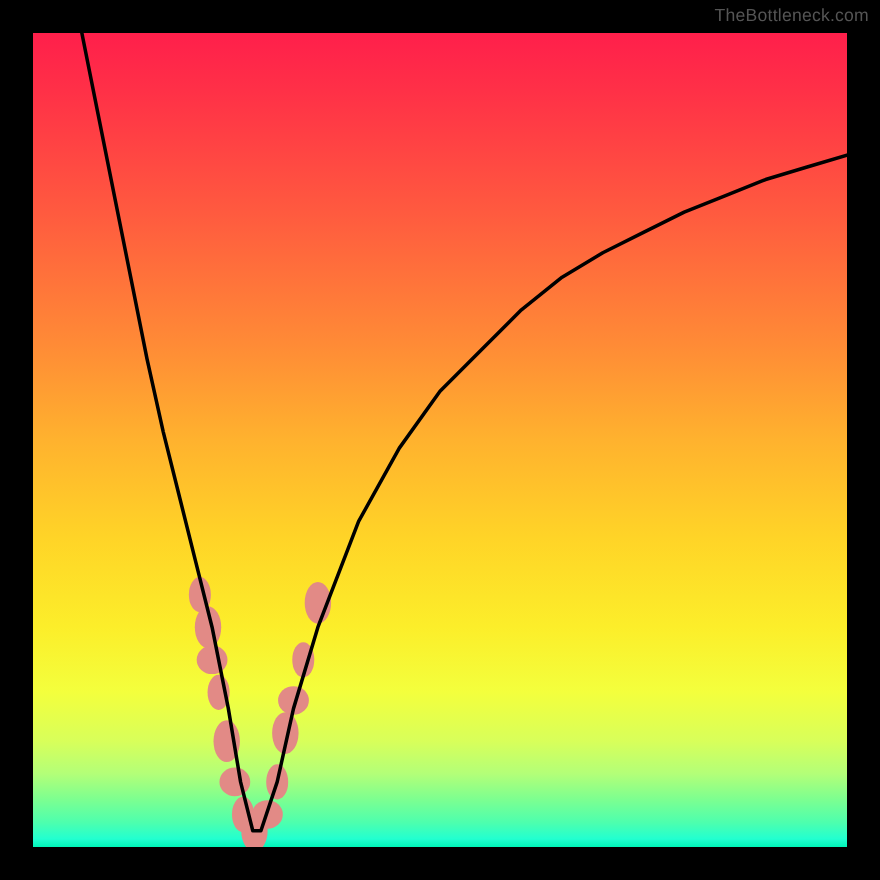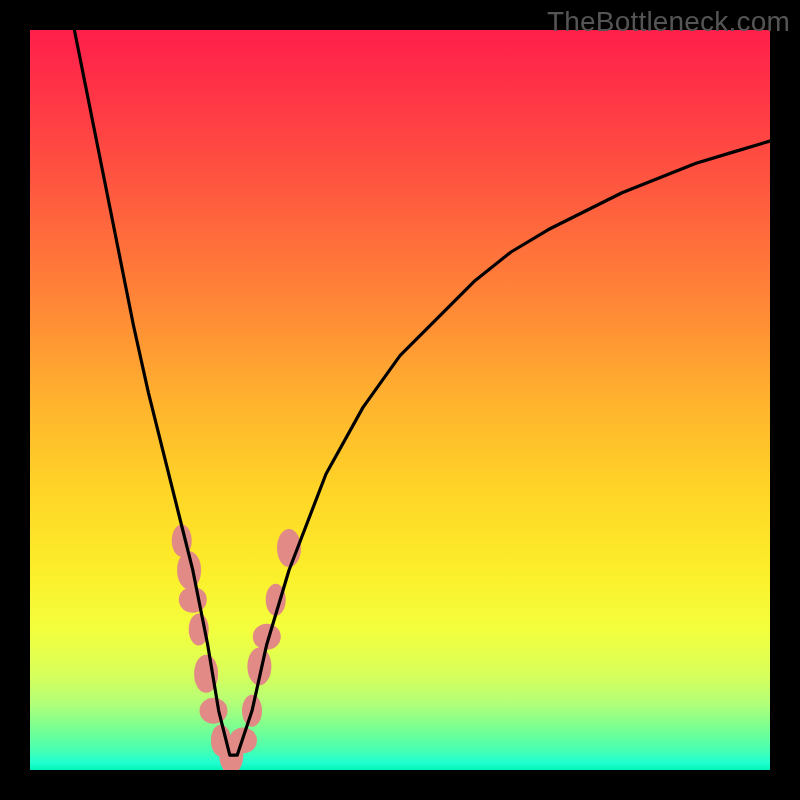--- a/index.html
+++ b/index.html
@@ -41,21 +41,21 @@
       #4dffae 97%,
       #22ffd0 99%,
       #00f5b8 100%
     );
   }
   .watermark {
     position: absolute;
     top: 6px;
     right: 10px;
     color: #555;
-    font-size: 28px;
+    font-size: 16px;
     font-weight: 400;
     letter-spacing: 0.2px;
     user-select: none;
   }
   svg.curve {
     position: absolute;
     left: 0;
     top: 0;
     width: 740px;
     height: 740px;

